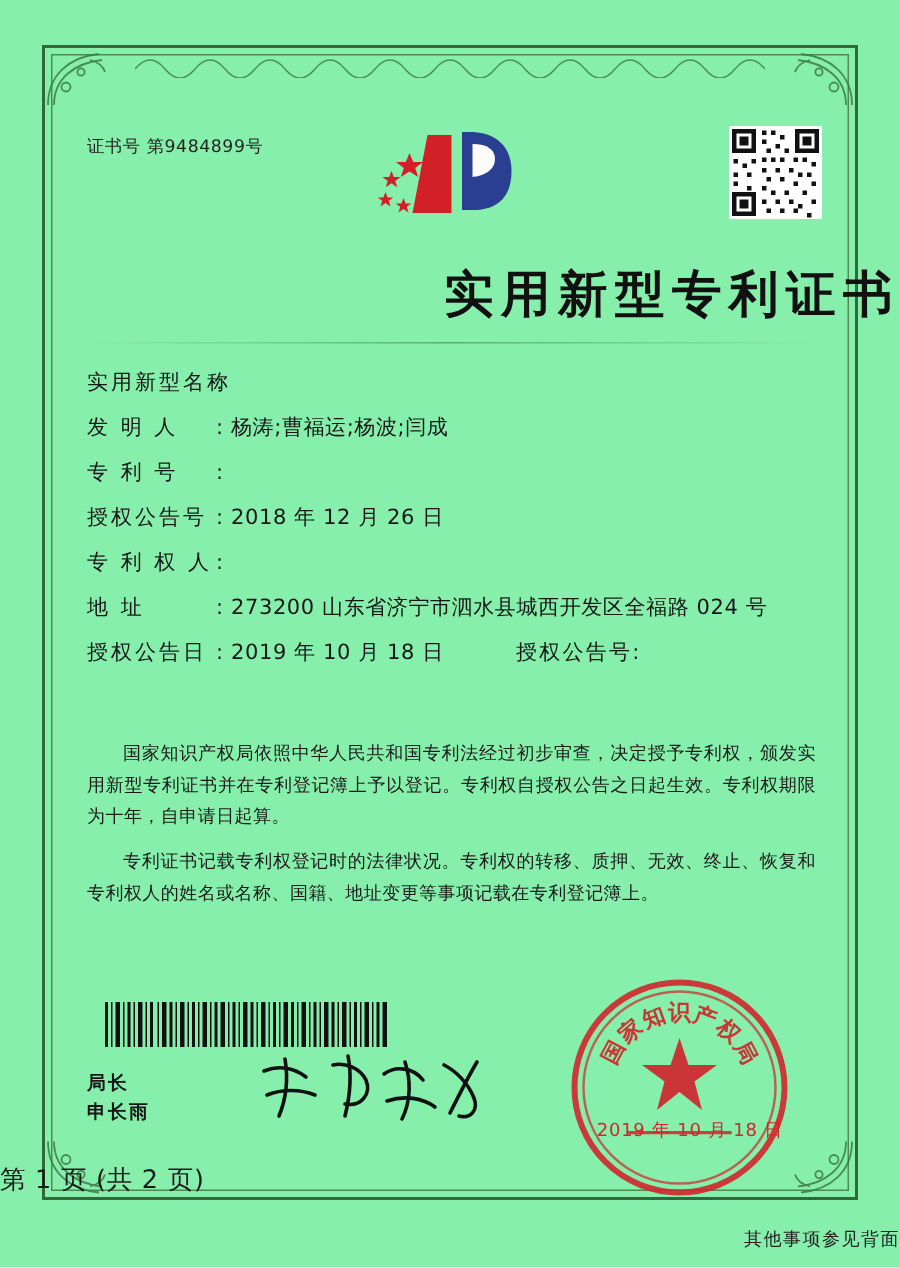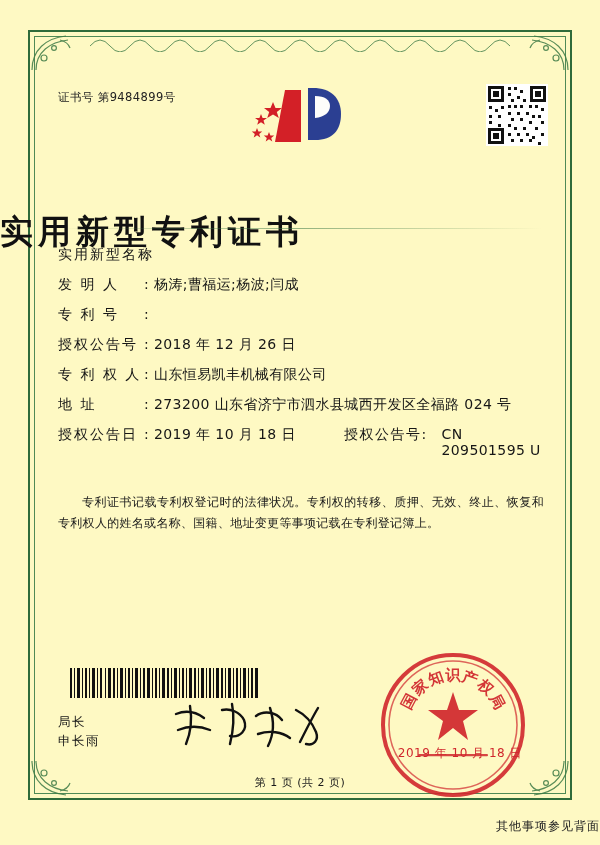--- a/index.html
+++ b/index.html
@@ -14,21 +14,21 @@
     color: #1a1a1a;
     position: relative;
     overflow: hidden;
   }
 
   .page {
     position: absolute;
     left: 0; top: 0;
     width: 600px;
     height: 845px;
-    background: #fef9c3;
+    background: #86efac;
   }
 
   
   .border-outer {
     position: absolute;
     left: 28px; top: 30px;
     width: 544px; height: 770px;
     border: 2px solid #2f6b3a;
     box-sizing: border-box;
   }
@@ -84,27 +84,26 @@
     left: 50%; top: 84px;
     transform: translateX(-50%);
     width: 110px; height: 66px;
   }
   .logo svg { display:block; }
 
   .title {
     position: absolute;
     left: 0; right: 0;
     top: 174px;
-    text-align: left;
+    text-align: right;
     font-size: 33px;
     font-weight: bold;
     letter-spacing: 5px;
     color: #111;
     font-family: "DejaVu Sans", "Liberation Sans", sans-serif;
-    margin-top: 36px;
   }
 
   .title-rule {
     position: absolute;
     left: 58px; right: 58px;
     top: 228px;
     height: 1px;
     background: linear-gradient(to right, rgba(60,120,70,0), rgba(60,120,70,.55), rgba(60,120,70,0));
   }
 
@@ -174,20 +173,21 @@
 
   
   .sig-label {
     position: absolute;
     left: 58px;
     top: 712px;
     font-size: 12.5px;
     line-height: 19px;
     letter-spacing: 1.5px;
     color: #161616;
+    font-weight: bold;
   }
   .sig-script {
     position: absolute;
     left: 170px;
     top: 700px;
     width: 160px;
     height: 52px;
     color: #111;
   }
   .sig-script svg { display:block; }
@@ -210,22 +210,21 @@
     color: #d0262c;
     letter-spacing: .5px;
     font-family: "DejaVu Sans", "Liberation Sans", sans-serif;
   }
 
   
   .page-no {
     position: absolute;
     left: 0; right: 0;
     top: 775px;
-    text-align: center;
-    font-size: 11px;
+    font-size: 17px;
     color: #1a1a1a;
     letter-spacing: .5px;
   }
   .bottom-note {
     position: absolute;
     left: 0; right: 0;
     top: 818px;
     text-align: right;
     font-size: 12px;
     color: #222;
@@ -391,41 +390,40 @@
 
     <div class="field-row">
       <span class="field-label">授权公告号</span>
       <span class="field-colon">:</span>
       <span class="field-value">2018 年 12 月 26 日</span>
     </div>
 
     <div class="field-row">
       <span class="field-label">专 利 权 人</span>
       <span class="field-colon">:</span>
-      <span class="field-value">山东恒易凯丰机械有限公司</span>
     </div>
 
     <div class="field-row">
       <span class="field-label">地        址</span>
       <span class="field-colon">:</span>
       <span class="field-value">273200 山东省济宁市泗水县城西开发区全福路 024 号</span>
     </div>
 
     <div class="field-row two">
       <span class="field-label">授权公告日</span>
       <span class="field-colon">:</span>
       <span class="field-value">2019 年 10 月 18 日</span>
       <span class="field-label2">授权公告号</span>
       <span class="field-colon">:</span>
-      <span class="field-value2">CN 209501595 U</span>
     </div>
 
   </div>
 
   <div class="paras">
+    <p class="para">国家知识产权局依照中华人民共和国专利法经过初步审查，决定授予专利权，颁发实用新型专利证书并在专利登记簿上予以登记。专利权自授权公告之日起生效。专利权期限为十年，自申请日起算。</p>
     <p class="para">专利证书记载专利权登记时的法律状况。专利权的转移、质押、无效、终止、恢复和专利权人的姓名或名称、国籍、地址变更等事项记载在专利登记簿上。</p>
   </div>
 
   <div class="barcode">
     <svg viewBox="0 0 190 30" xmlns="http://www.w3.org/2000/svg">
       <g fill="#111">
         <rect x="0" y="0" width="2" height="30"></rect>
           <rect x="4" y="0" width="1" height="30"></rect>
           <rect x="7" y="0" width="3" height="30"></rect>
         <rect x="12" y="0" width="1" height="30"></rect>

